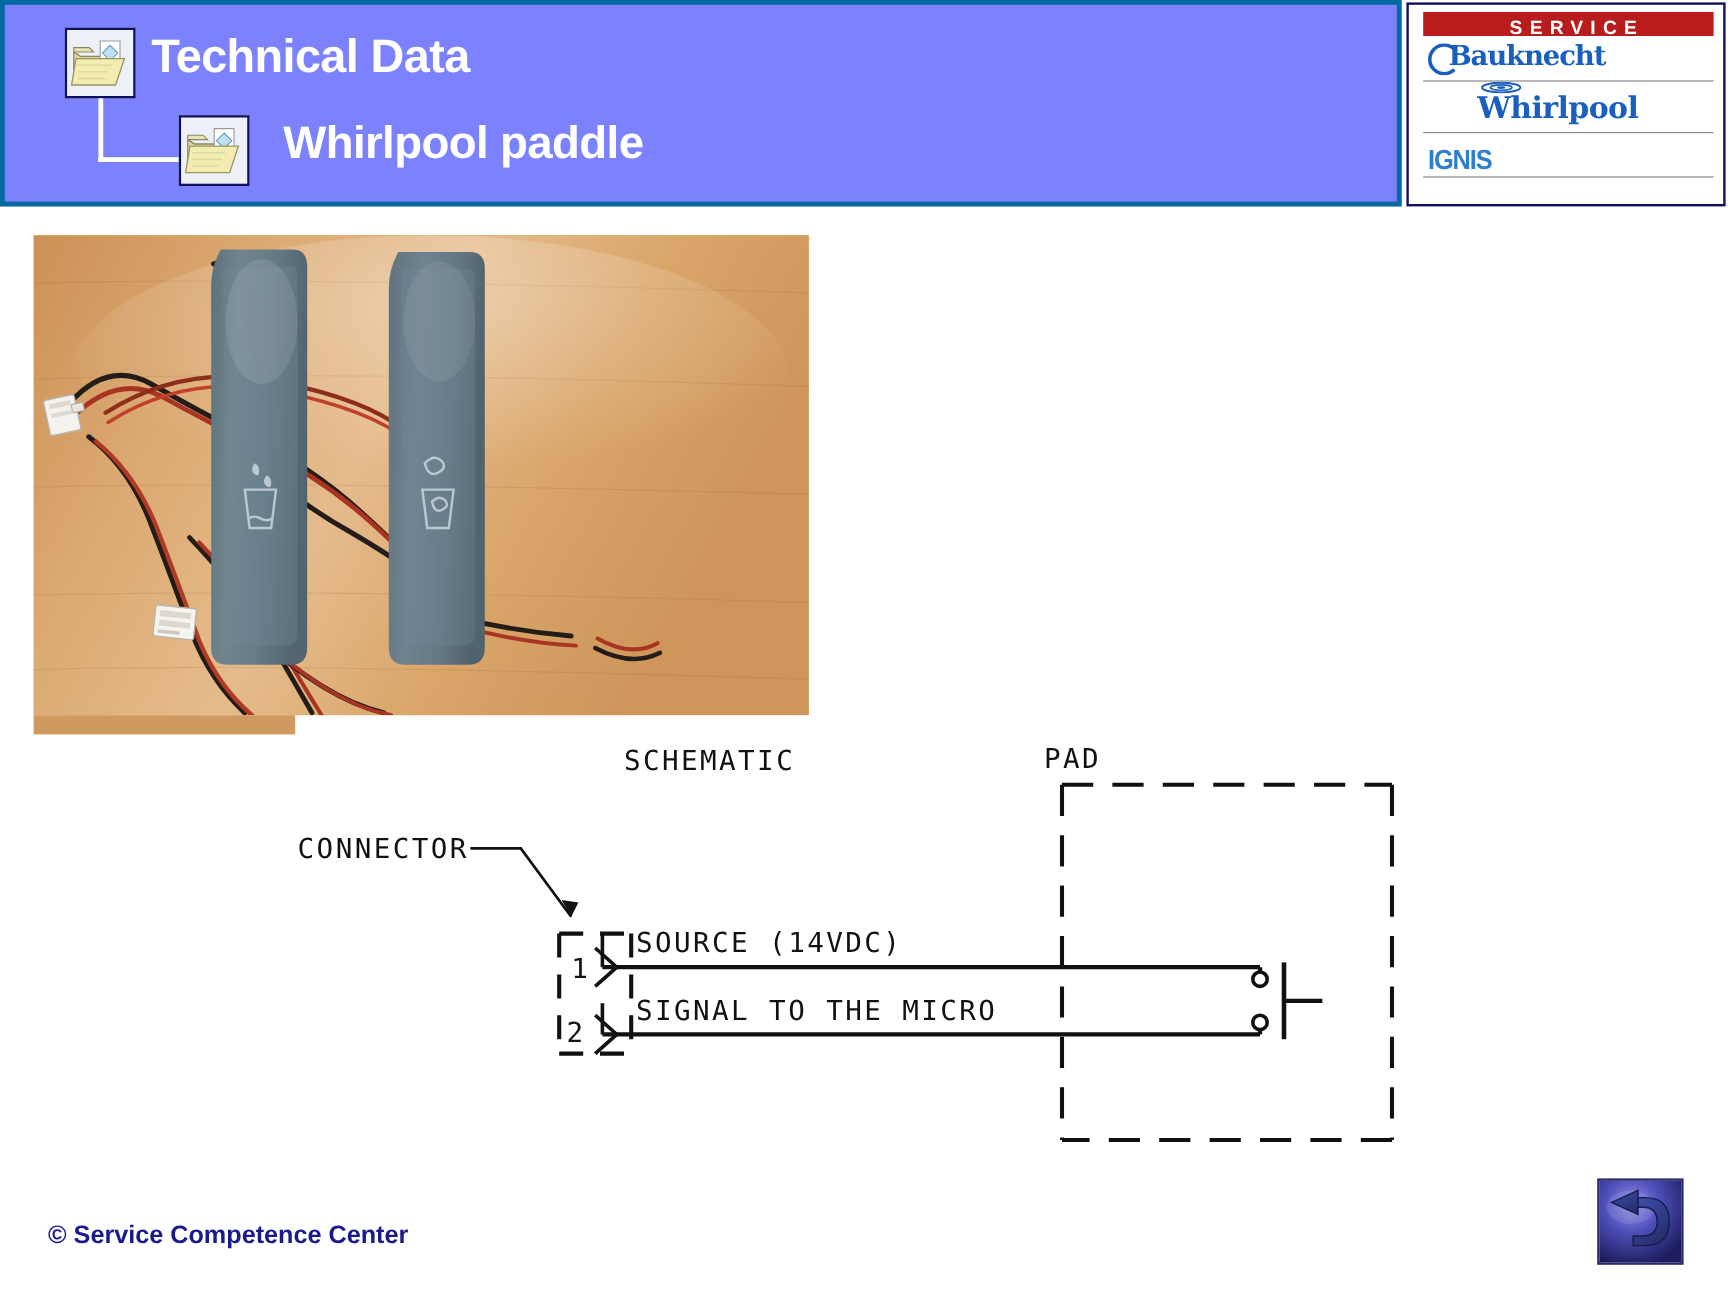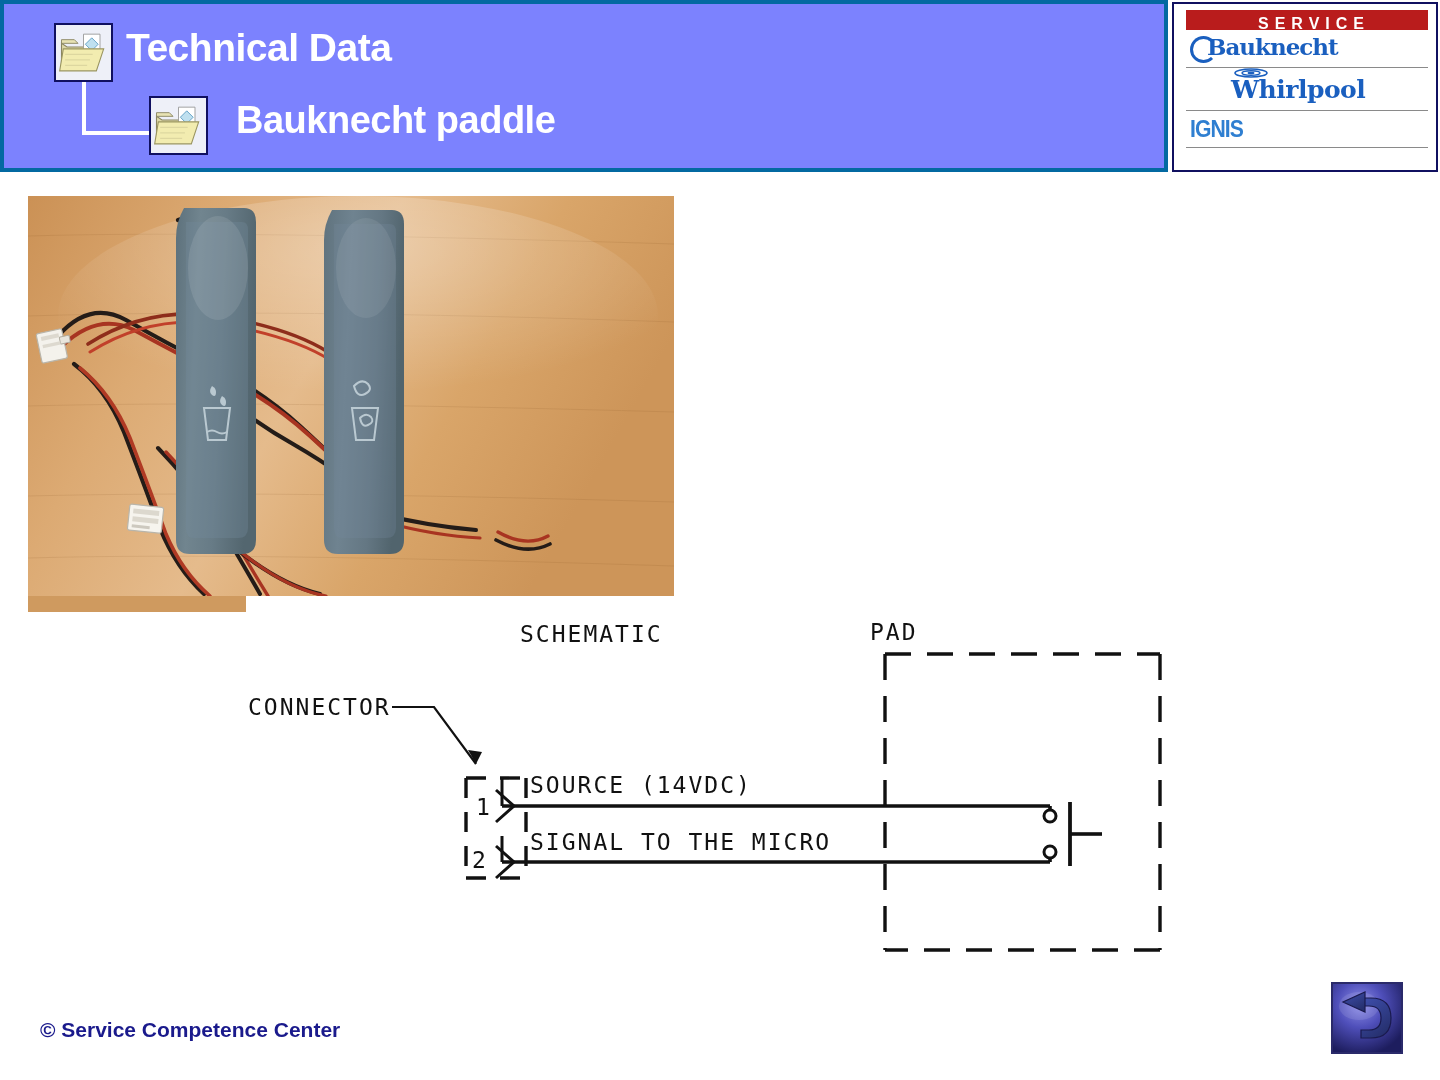--- a/index.html
+++ b/index.html
@@ -89,21 +89,21 @@
   }
   .brand-row {
     border-bottom: 1px solid #8a8a8a;
     height: 37px;
     display: flex;
     align-items: center;
     padding-left: 4px;
     overflow: hidden;
   }
   #brand-row-whirlpool { height: 42px; }
-  #brand-row-ignis { height: 36px; }
+  #brand-row-ignis { height: 36px; align-items: flex-end; }
   .brand-bauknecht {
     font-family: "DejaVu Serif", serif;
     font-size: 23px;
     font-weight: bold;
     color: #1a5fbf;
     letter-spacing: -1px;
     display: flex;
     align-items: flex-start;
     line-height: 1;
   }
@@ -212,21 +212,21 @@
       <rect x="0" y="0" width="60" height="60" fill="#eef0f8"></rect>
       <path d="M6 20 L6 48 L40 48 L46 24 L12 24 Z" fill="#ded9a8" stroke="#8a8560" stroke-width="1.2"></path>
       <path d="M6 20 L6 16 L20 16 L24 20 Z" fill="#e8e3b4" stroke="#8a8560" stroke-width="1"></path>
       <polygon points="30,10 48,10 48,32 30,32" fill="#ffffff" stroke="#9a9a9a" stroke-width="1"></polygon>
       <polygon points="39,14 46,21 39,28 32,21" fill="#bfe0ef" stroke="#5f9fc4" stroke-width="1"></polygon>
       <path d="M8 26 L52 26 L44 50 L4 50 Z" fill="#f2ecb0" stroke="#9a9560" stroke-width="1.2"></path>
       <path d="M10 32 L40 32 M10 38 L37 38 M10 44 L34 44" stroke="#ddd7a0" stroke-width="1.4"></path>
     </svg>
   </div>
 
-  <div id="title-secondary">Bauknecht paddle</div>
+  <div id="title-secondary">Whirlpool paddle</div>
 </div>
 
 <div id="brand-panel">
   <div id="service-banner">SERVICE</div>
 
   <div class="brand-row">
     <span class="brand-bauknecht">
       <span class="bk-c"></span>
         <span>Bauknecht</span>
     </span>

